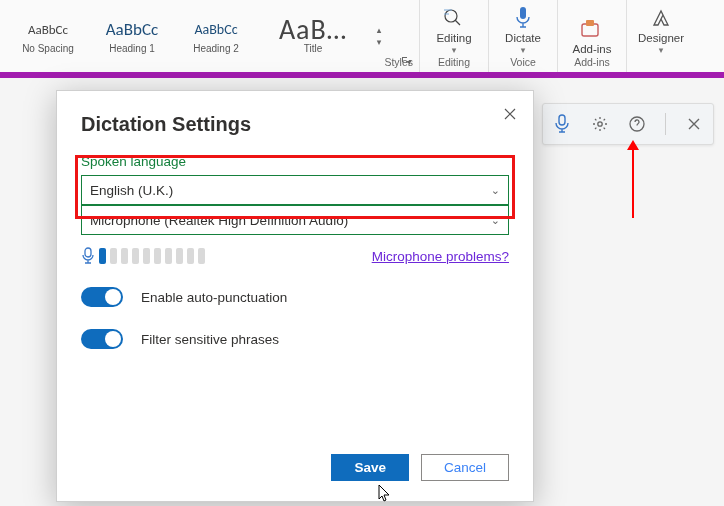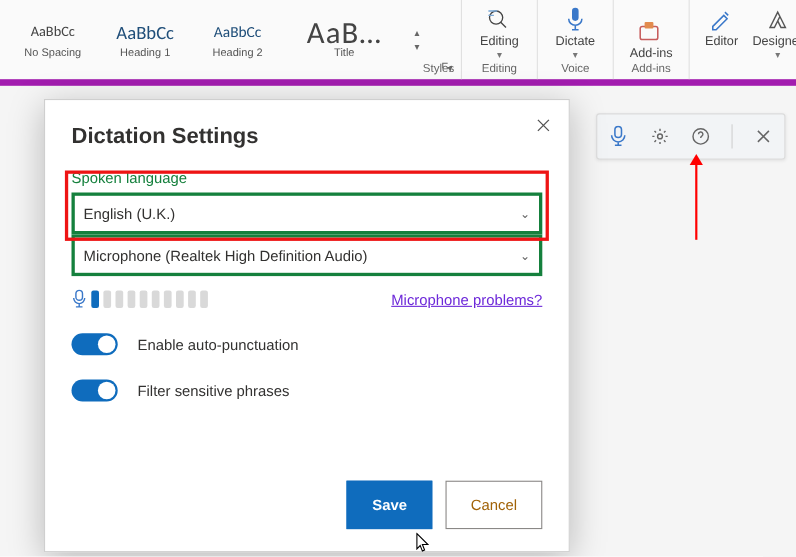--- a/index.html
+++ b/index.html
@@ -75,36 +75,36 @@
 .arrow {
   position:absolute; right:90px; top:148px; width:2px; height:70px; background:#ff0000;
 }
 .arrow::before {
   content:""; position:absolute; top:-8px; left:-5px;
   border-left:6px solid transparent; border-right:6px solid transparent;
   border-bottom:10px solid #ff0000;
 }
 
 .modal {
-  position:absolute; left:40px; top:90px;
+  position:absolute; left:56px; top:90px;
   width:478px; height:412px;
   background:#fff; border:1px solid #cfcfcf;
   box-shadow:0 6px 30px rgba(0,0,0,.25);
   padding:22px 24px;
 }
 .modal h2 { font-size:20px; font-weight:600; color:#323130; margin-bottom:18px;}
 .close-x {
   position:absolute; top:14px; right:14px;
   width:18px; height:18px; cursor:pointer;
   display:flex; align-items:center; justify-content:center; color:#555;
 }
 .field-label { font-size:13.5px; color:#15803d; margin:10px 0 6px 0;}
 .dropdown {
-  width:100%; height:30px; border:3px solid #15803d;
-  display:flex; align-items:center; padding:16px 8px; cursor:pointer;
+  width:100%; height:30px; border:1px solid #15803d;
+  display:flex; align-items:center; padding:0 8px; cursor:pointer;
   font-size:13.5px; color:#323130; background:#fff; position:relative;
 }
 .dropdown .chev { position:absolute; right:8px; color:#666; font-size:11px;}
 .highlight-box {
   position:absolute; left:18px; top:64px; width:440px; height:64px;
   border:3px solid #ee1414; pointer-events:none;
 }
 .mic-row { display:flex; align-items:center; justify-content:space-between; margin-top:12px; }
 .level-meter { display:flex; align-items:center; gap:4px;}
 .level-meter .bar { width:7px; height:16px; border-radius:2px; background:#d9d9d9;}
@@ -113,23 +113,23 @@
 .toggle-row { display:flex; align-items:center; gap:18px; margin-top:22px;text-align:center;}
 .toggle {
   width:42px; height:20px; border-radius:10px; background:#0f6cbd; position:relative; cursor:pointer;
 }
 .toggle::after{
   content:""; position:absolute; right:2px; top:2px; width:16px; height:16px;
   background:#fff; border-radius:50%;
 }
 .toggle-label { font-size:13.5px; color:#323130;}
 .btn-row { position:absolute; bottom:20px; right:24px; display:flex; gap:12px;}
-.btn { height:44px; padding:0 22px; font-size:13.5px; cursor:pointer; display:flex; align-items:center;}
+.btn { height:27px; padding:0 22px; font-size:13.5px; cursor:pointer; display:flex; align-items:center;}
 .btn.primary { background:#0f6cbd; color:#fff; border:1px solid #0f6cbd; font-weight:600;}
-.btn.secondary { background:#fff; color:#a16207; border:1px solid #8a8886;}
+.btn.secondary { background:#fff; color:#3b82f6; border:1px solid #8a8886;}
 .cursor-ptr {
   position:absolute; left:378px; top:484px; width:14px; height:18px; pointer-events:none;
 }
 svg { display:block; }
 </style>
 </head>
 <body>
 
 <div class="ribbon">
   <div class="ribbon-group styles-group">
@@ -202,29 +202,20 @@
             <rect x="7" y="3" width="8" height="6" rx="1" fill="#e28b4e"></rect>
           </svg>
       </span>
       <span>Add-ins</span>
     </div>
     <div class="group-footer">Add-ins</div>
   </div>
 
   <div class="ribbon-group" style="border-right:none">
     <div style="display:flex">
-      <div class="ribbon-btn" style="width:46px">
-        <span class="icon">
-          <svg width="24" height="24" viewBox="0 0 24 24">
-              <path d="M4 18l10-10 3 3-10 10H4v-3z" fill="none" stroke="#3a78c9" stroke-width="1.4"></path>
-              <path d="M15 5l3 3" stroke="#3a78c9" stroke-width="1.4"></path>
-            </svg>
-        </span>
-        <span>Editor</span>
-      </div>
       <div class="ribbon-btn" style="width:56px">
         <span class="icon">
           <svg width="24" height="24" viewBox="0 0 24 24">
               <path d="M5 19l7-14 2 4-5 10H5z M14 9l5 10h-4l-3-6" fill="none" stroke="#555" stroke-width="1.3"></path>
             </svg>
         </span>
         <span>Designer</span>
         <span class="chev">▾</span>
       </div>
     </div>

